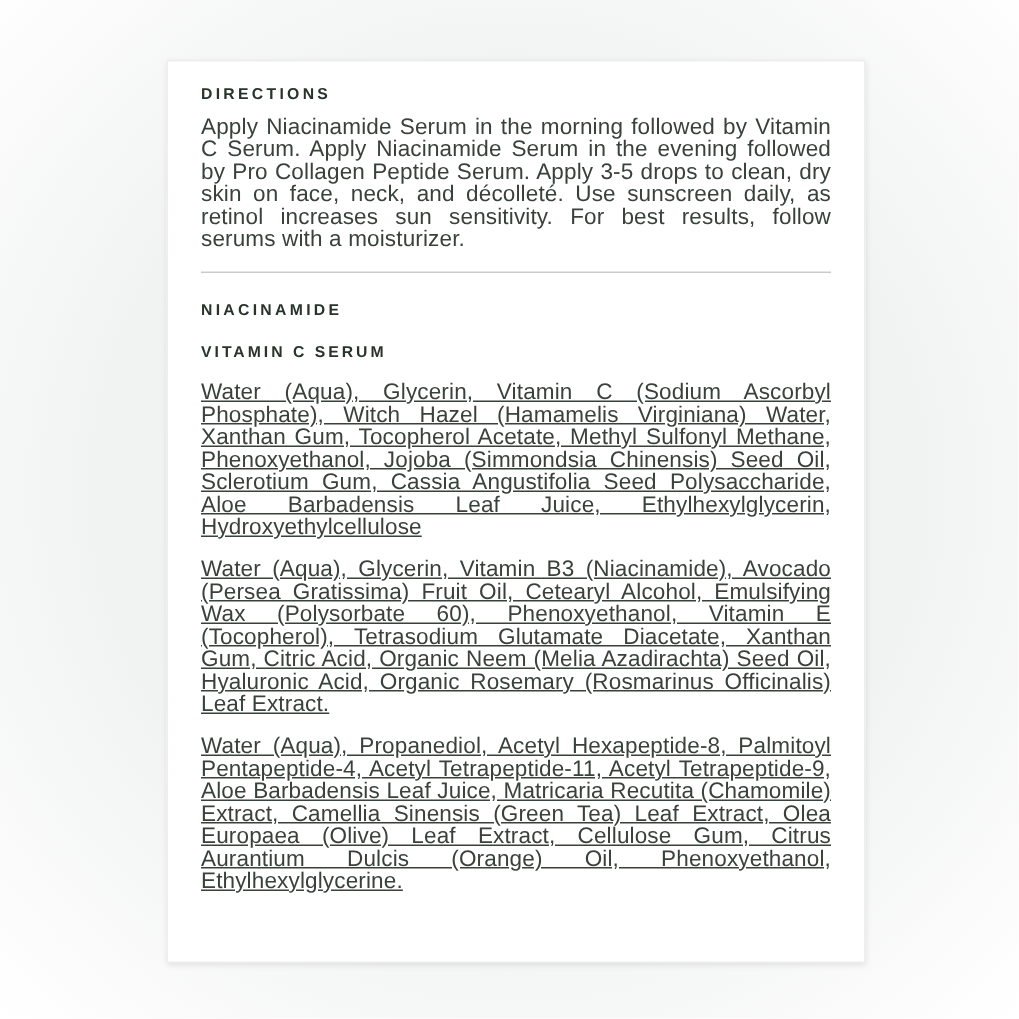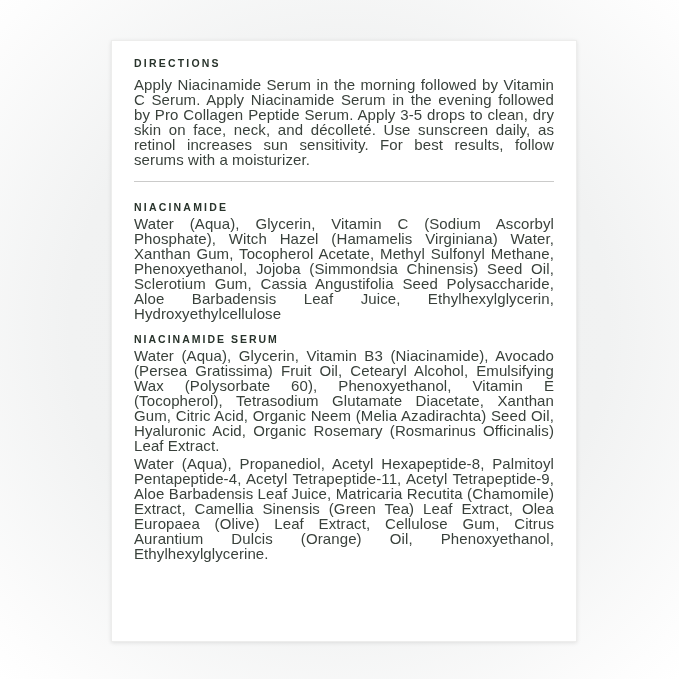--- a/index.html
+++ b/index.html
@@ -59,43 +59,43 @@
   }
   .directions-p1 { margin-top: 8px; }
   .directions-p2 { margin-top: 13px; }
   .divider {
     border: none;
     border-top: 1px solid #cbcbca;
     margin: 14px 0 0 0;
   }
   .ingredients-heading { margin-top: 19px; }
   .first-sub { margin-top: 16px; }
-  .ingredient-text { margin-top: 3px; }
+  .ingredient-text { margin-top: 13px; text-decoration: underline; }
 </style>
 </head>
 <body>
 
 <div class="stage">
   <div class="card">
 
     <h2 class="section-heading">DIRECTIONS</h2>
 
     <p class="body-text directions-p1">Apply Niacinamide Serum in the morning followed by Vitamin C Serum. Apply Niacinamide Serum in the evening followed by Pro Collagen Peptide Serum. Apply 3-5 drops to clean, dry skin on face, neck, and décolleté. Use sunscreen daily, as retinol increases sun sensitivity. For best results, follow serums with a moisturizer.</p>
 
 
     <hr class="divider">
 
     <h2 class="section-heading ingredients-heading">NIACINAMIDE</h2>
 
     <section>
+      <h3 class="sub-heading first-sub">VITAMIN C SERUM</h3>
       <p class="body-text ingredient-text">Water (Aqua), Glycerin, Vitamin C (Sodium Ascorbyl Phosphate), Witch Hazel (Hamamelis Virginiana) Water, Xanthan Gum, Tocopherol Acetate, Methyl Sulfonyl Methane, Phenoxyethanol, Jojoba (Simmondsia Chinensis) Seed Oil, Sclerotium Gum, Cassia Angustifolia Seed Polysaccharide, Aloe Barbadensis Leaf Juice, Ethylhexylglycerin, Hydroxyethylcellulose</p>
     </section>
 
     <section>
-      <h3 class="sub-heading">NIACINAMIDE SERUM</h3>
       <p class="body-text ingredient-text">Water (Aqua), Glycerin, Vitamin B3 (Niacinamide), Avocado (Persea Gratissima) Fruit Oil,  Cetearyl Alcohol, Emulsifying Wax (Polysorbate 60), Phenoxyethanol, Vitamin E (Tocopherol), Tetrasodium Glutamate Diacetate, Xanthan Gum, Citric Acid,  Organic Neem (Melia Azadirachta) Seed Oil, Hyaluronic Acid,  Organic Rosemary (Rosmarinus Officinalis) Leaf Extract.</p>
     </section>
 
     <section>
       <p class="body-text ingredient-text">Water (Aqua), Propanediol, Acetyl Hexapeptide-8, Palmitoyl Pentapeptide-4, Acetyl Tetrapeptide-11, Acetyl Tetrapeptide-9, Aloe Barbadensis Leaf Juice, Matricaria Recutita (Chamomile) Extract, Camellia Sinensis (Green Tea) Leaf Extract, Olea Europaea (Olive) Leaf Extract, Cellulose Gum, Citrus Aurantium Dulcis (Orange) Oil, Phenoxyethanol, Ethylhexylglycerine.</p>
     </section>
 
   </div>
 </div>
 

